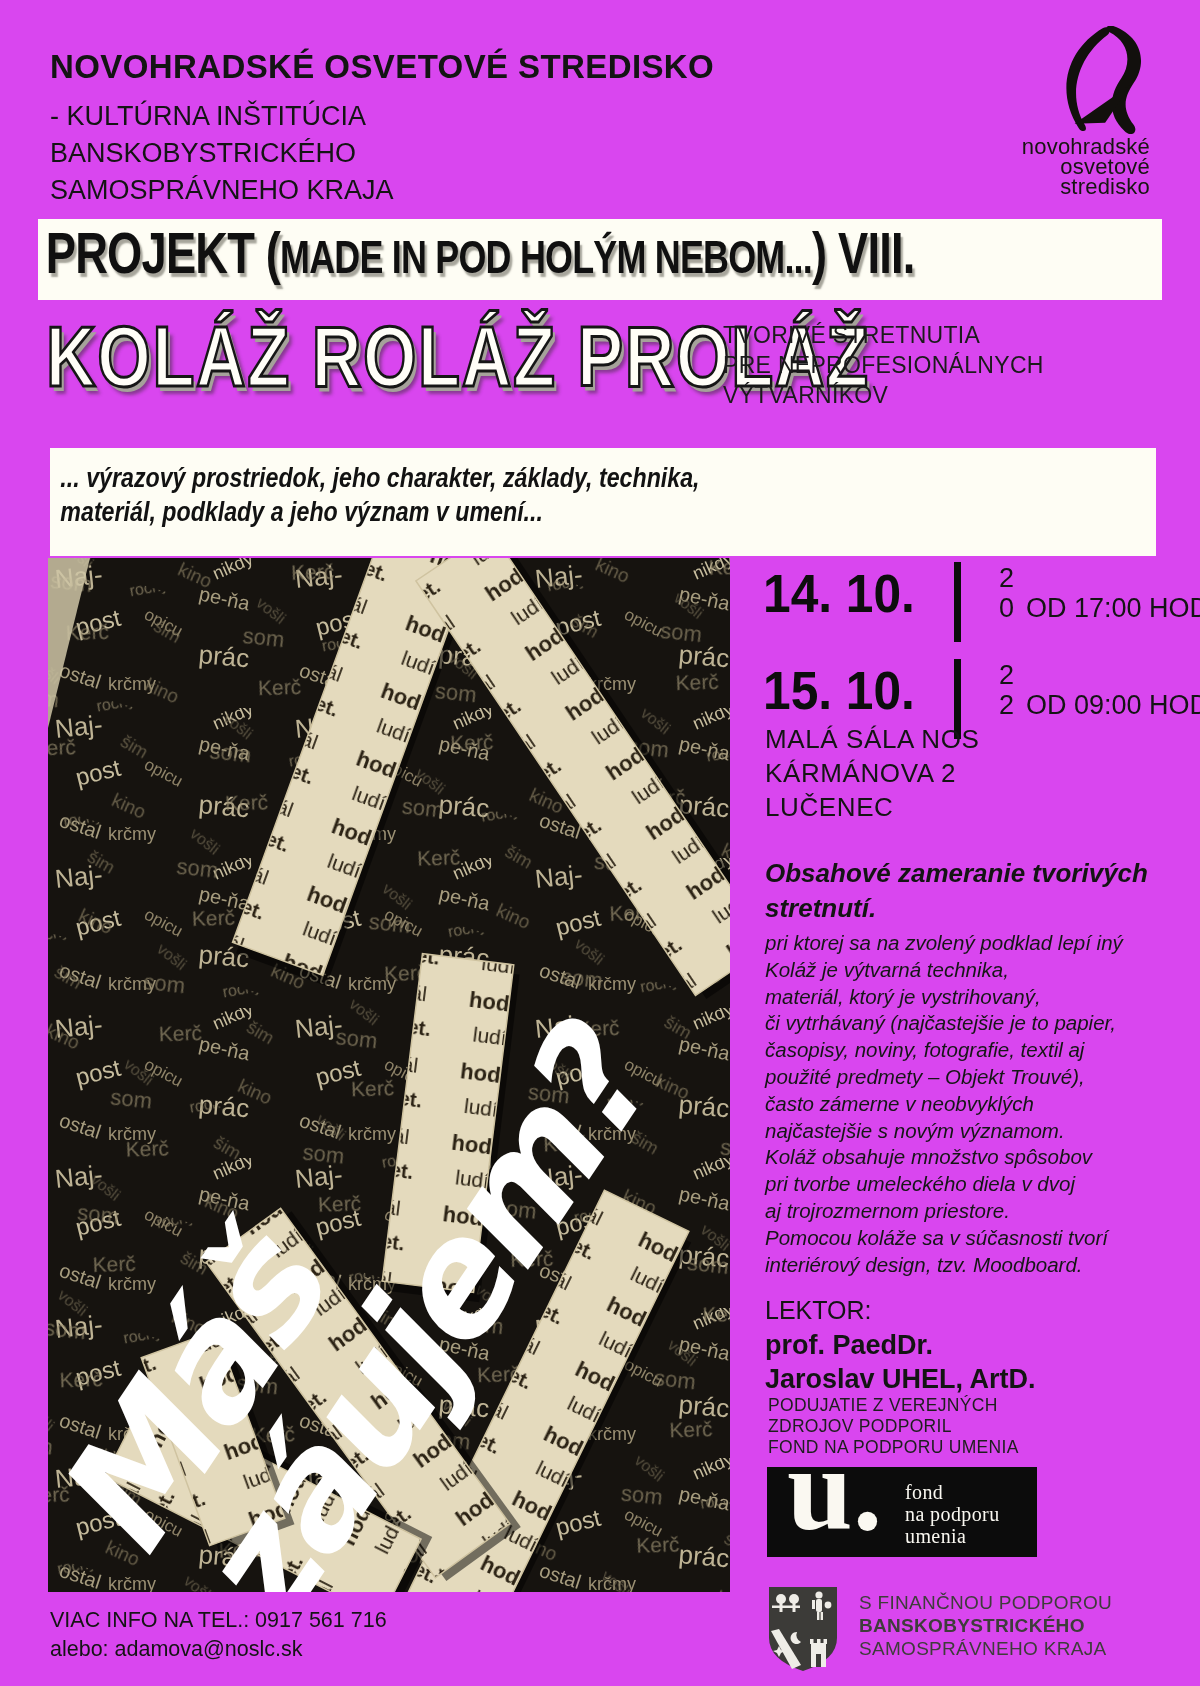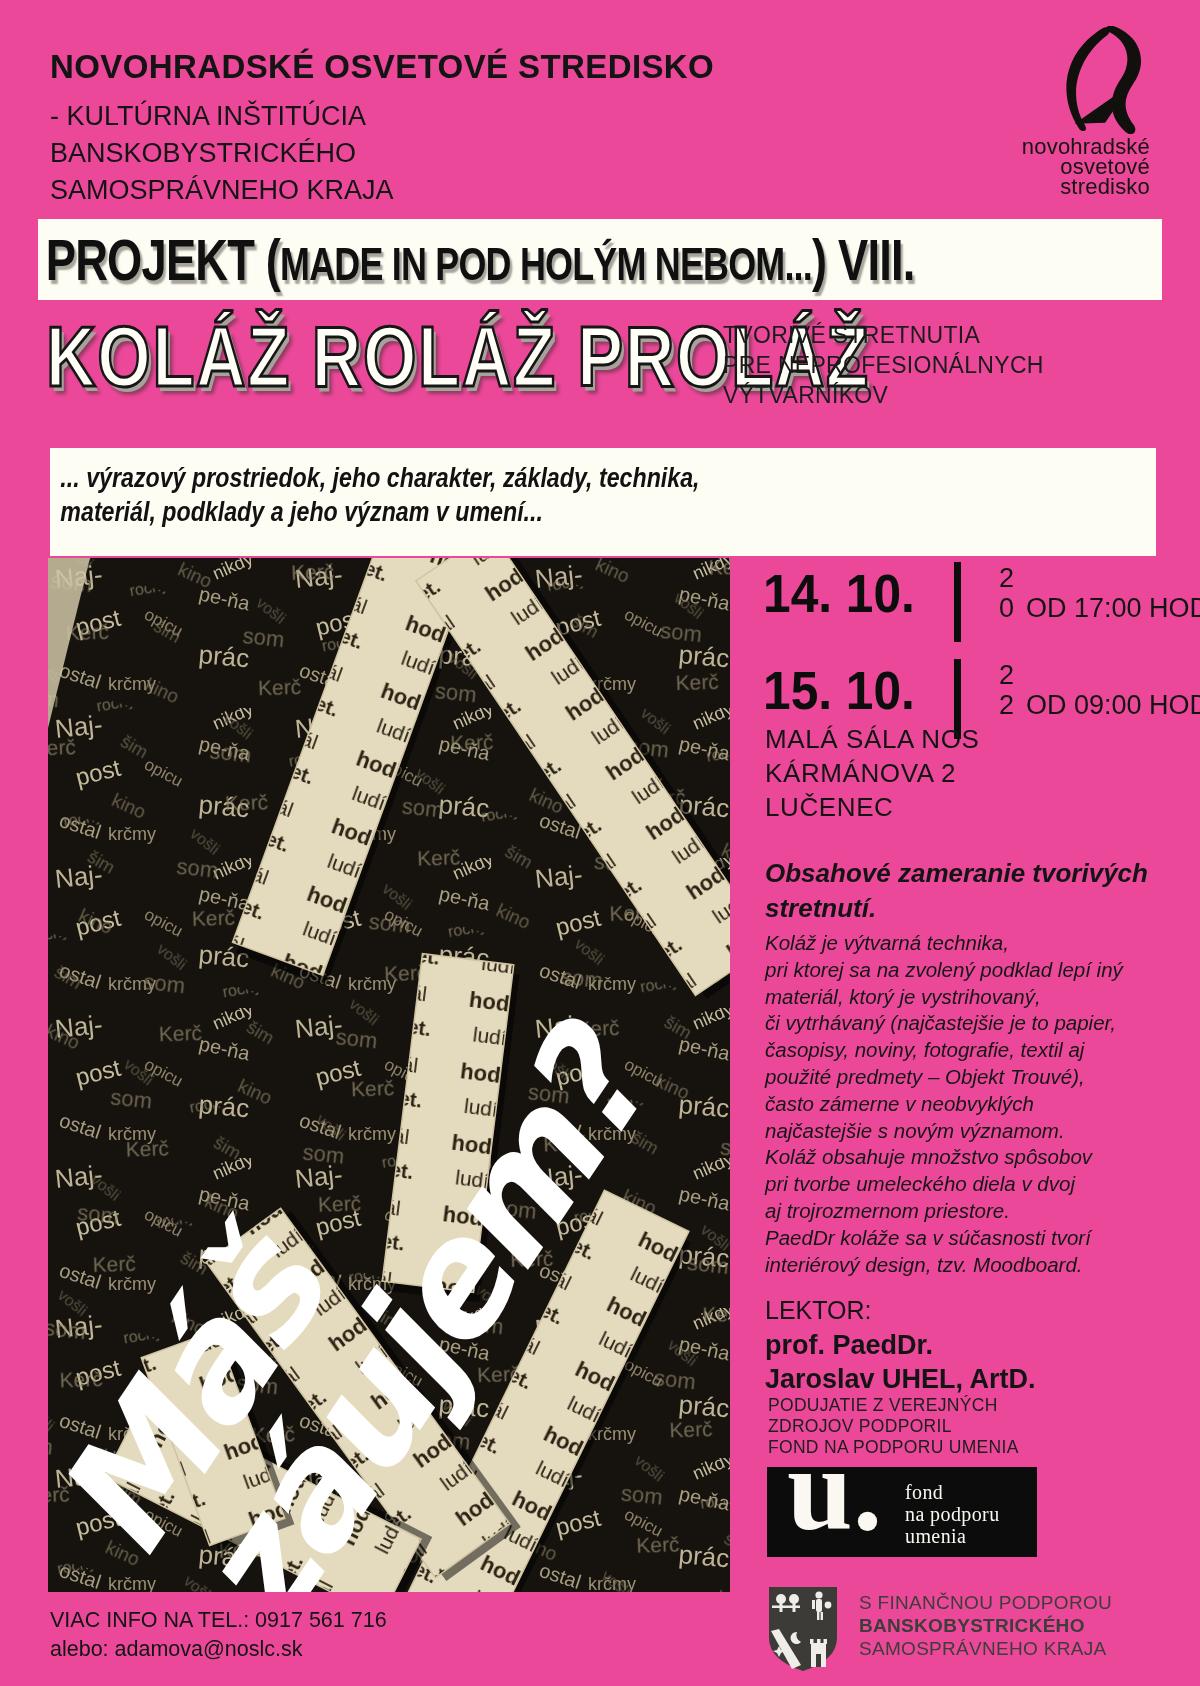--- a/index.html
+++ b/index.html
@@ -1,32 +1,32 @@
 <!DOCTYPE html>
 <html><head>
 <meta charset="utf-8">
 <style>
   html,body{margin:0;padding:0;background:#777;}
-  .poster{position:relative;width:1200px;height:1686px;background:#ec4899;
+  .poster{position:relative;width:1200px;height:1686px;background:#d946ef;
           font-family:"Liberation Sans",sans-serif;color:#141414;overflow:hidden;}
   .abs{position:absolute;}
 
   
   #header{left:50px;top:48px;}
   #header .h1{font-size:33px;font-weight:bold;letter-spacing:.4px;margin-bottom:12px;white-space:nowrap;}
   #header div.sub{font-size:27px;line-height:37px;font-weight:400;}
 
   
   #logo{right:50px;top:26px;width:210px;text-align:right;}
   #logo svg{display:block;margin-left:auto;}
   #logo .lg-lines{margin-top:3px;font-size:22px;line-height:20px;color:#171511;letter-spacing:.2px;}
 
   
   .band{background:#fefdf4;}
-  #band1{left:38px;top:219px;width:1124px;height:81px;display:flex;align-items:center;}
+  #band1{left:38px;top:219px;width:1124px;height:81px;display:flex;align-items:flex-start;}
   #title{white-space:nowrap;transform:scaleX(.78);transform-origin:left center;
          padding-left:10px;font-weight:800;color:#101010;text-shadow:3px 4px 2px rgba(95,92,82,.55);}
   #title .big{font-size:58px;letter-spacing:-1px;}
   #title .mid{font-size:46px;letter-spacing:-1px;}
 
   
   #headline{left:46px;top:308px;font-size:86px;font-weight:800;line-height:96px;white-space:nowrap;
             transform:scaleX(.80);transform-origin:left top;color:#fffef7;
             -webkit-text-stroke:3px #161616;letter-spacing:2px;
             text-shadow:4px 5px 0 #a5a29a,7px 8px 4px rgba(40,40,36,.45);}
@@ -214,32 +214,32 @@
       <div>MALÁ SÁLA NOS</div>
       <div>KÁRMÁNOVA 2</div>
       <div>LUČENEC</div>
     </div>
 
   <div class="abs" id="c-head">
       <div>Obsahové zameranie tvorivých</div>
       <div>stretnutí.</div>
     </div>
   <div class="abs" id="c-par">
+      <div>pri ktorej sa na zvolený podklad lepí iný</div>
       <div>Koláž je výtvarná technika,</div>
-      <div>pri ktorej sa na zvolený podklad lepí iný</div>
       <div>materiál, ktorý je vystrihovaný,</div>
       <div>či vytrhávaný (najčastejšie je to papier,</div>
       <div>časopisy, noviny, fotografie, textil aj</div>
       <div>použité predmety – Objekt Trouvé),</div>
       <div>často zámerne v neobvyklých</div>
       <div>najčastejšie s novým významom.</div>
       <div>Koláž obsahuje množstvo spôsobov</div>
       <div>pri tvorbe umeleckého diela v dvoj</div>
       <div>aj trojrozmernom priestore.</div>
-      <div>PaedDr koláže sa v súčasnosti tvorí</div>
+      <div>Pomocou koláže sa v súčasnosti tvorí</div>
       <div>interiérový design, tzv. Moodboard.</div>
     </div>
 
   <div class="abs" id="lektor">
     <div class="lab">LEKTOR:</div>
     <div class="nm">prof. PaedDr.</div>
     <div class="nm">Jaroslav UHEL, ArtD.</div>
   </div>
 
   <div class="abs" id="fnote">

